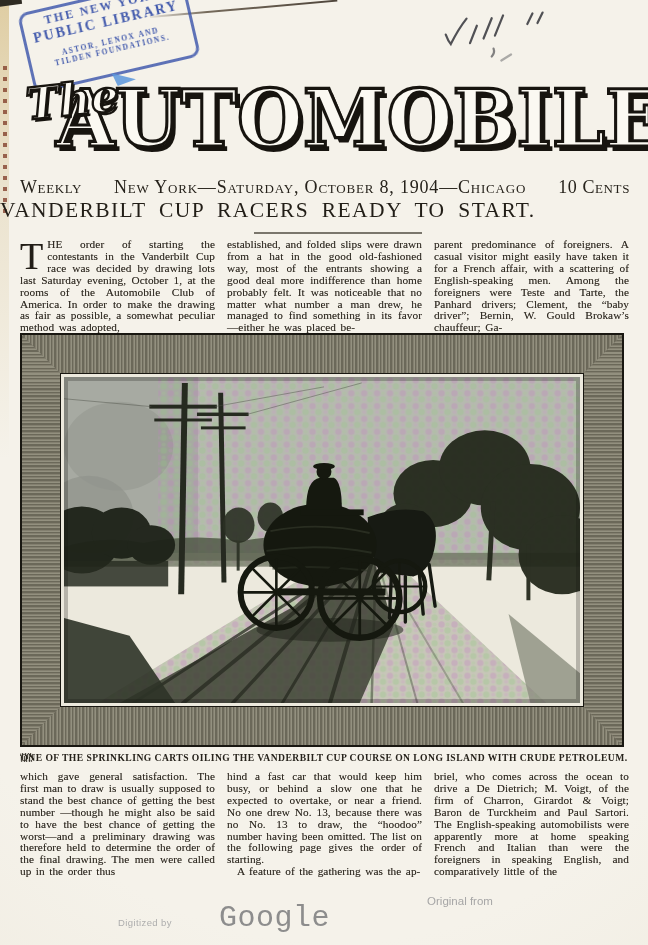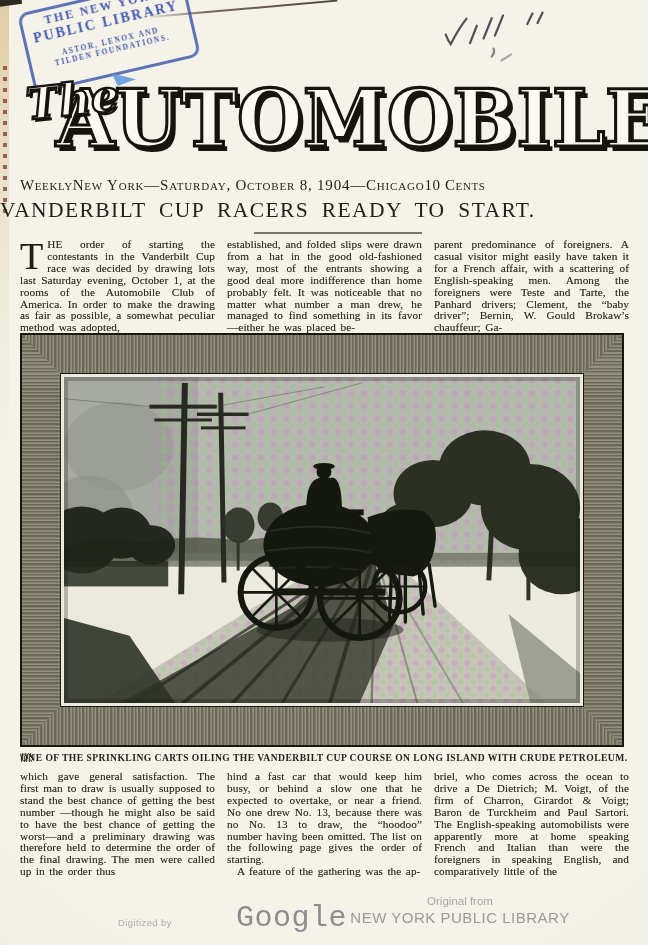--- a/index.html
+++ b/index.html
@@ -59,22 +59,22 @@
     transform:scaleX(.97);transform-origin:left center;letter-spacing:0px;
   }
   .blue-nick{
     position:absolute;left:110px;top:4px;width:0;height:0;z-index:3;
     border-left:9px solid transparent;border-right:16px solid transparent;
     border-top:11px solid rgba(90,150,220,.85);transform:rotate(14deg);
   }
   
   .dateline{
     position:absolute;left:20px;top:177px;width:610px;
-    display:flex;align-items:baseline;
-    font-variant:small-caps;font-size:15px;letter-spacing:.6px;color:#26221b;
+    display:flex;justify-content:space-between;align-items:baseline;
+    font-variant:small-caps;font-size:18px;letter-spacing:.6px;color:#26221b;
   }
   .dateline .c{letter-spacing:.8px;}
   
   .headline{
     position:absolute;left:0;top:198px;width:648px;text-align:left;
     font-size:21.5px;letter-spacing:1.4px;word-spacing:6px;color:#221e17;
   }
   .headline-rule{
     position:absolute;left:254px;top:232px;width:168px;height:2px;
     background:rgba(56,50,40,.65);
@@ -123,21 +123,21 @@
     text-align:center;font-size:9.6px;font-weight:bold;letter-spacing:.45px;
     color:#26221b;font-family:"Liberation Serif",serif;
   }
   .smudge{
     position:absolute;left:20px;top:1px;width:13px;height:9px;border-radius:2px;
     background:
       repeating-linear-gradient(100deg, rgba(40,36,28,.8) 0 1px, rgba(40,36,28,.15) 1px 2.5px);
   }
   
   .footer{position:absolute;left:0;top:893px;width:648px;height:46px;color:#9b9b9b;}
-  .digitized{position:absolute;left:118px;top:8px;display:flex;align-items:baseline;gap:26px;}
+  .digitized{position:absolute;left:118px;top:8px;display:flex;align-items:baseline;gap:9px;}
   .digitized .pre{font-family:"Liberation Sans",sans-serif;font-size:9.5px;color:#adadad;letter-spacing:.4px;}
   .digitized .logo{font-family:Liberation Mono, monospace;font-size:30px;color:#8d8d8d;letter-spacing:.5px;margin-left:38px;}
   .original{position:absolute;left:330px;top:2px;width:260px;text-align:center;font-family:"Liberation Sans",sans-serif;}
   .original .o1{font-size:11.5px;color:#a6a6a6;}
   .original .o2{font-size:15px;color:#9a9a9a;margin-top:2px;letter-spacing:.5px;}
 </style>
 </head>
 <body>
 
 <div class="page">
@@ -350,17 +350,16 @@
     </div>
   </div>
 
   <div class="footer">
     <div class="digitized">
       <span class="pre">Digitized by</span>
       <span class="logo">Google</span>
     </div>
     <div class="original">
       <div class="o1">Original from</div>
-      <div class="o2">NEW YORK PUBLIC LIBRARY</div>
     </div>
   </div>
 
 </div>
 
 </body></html>

